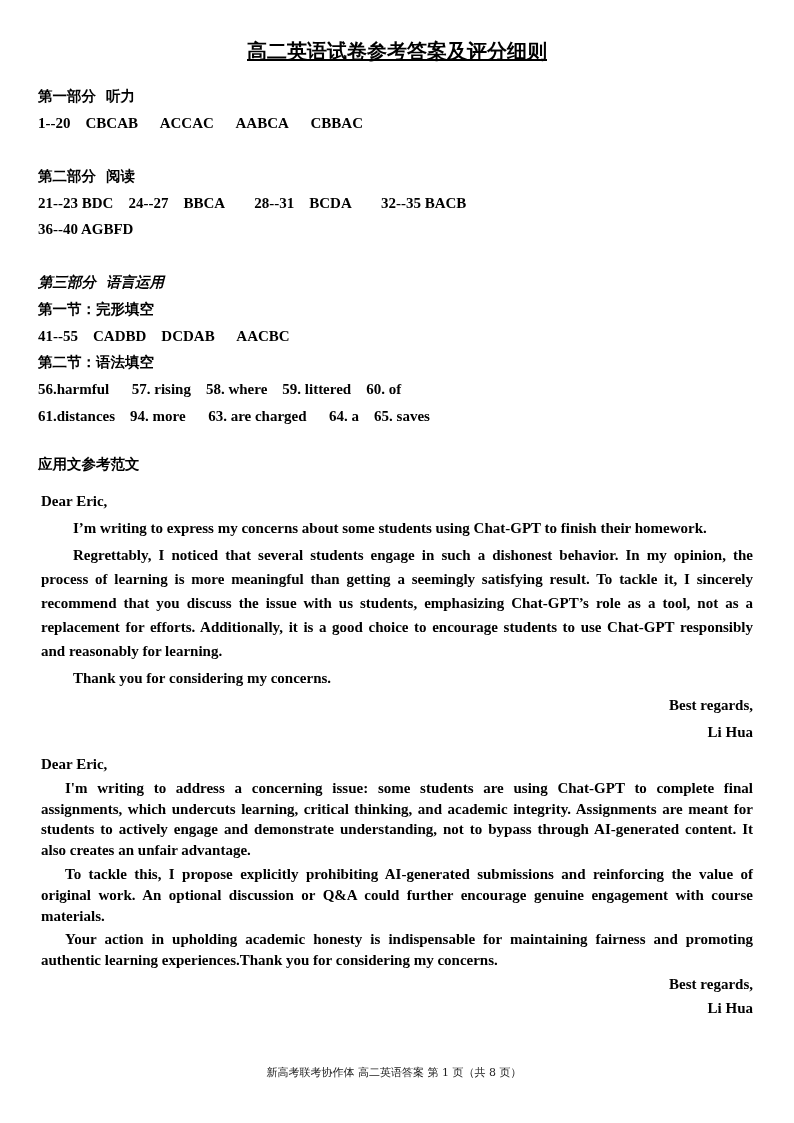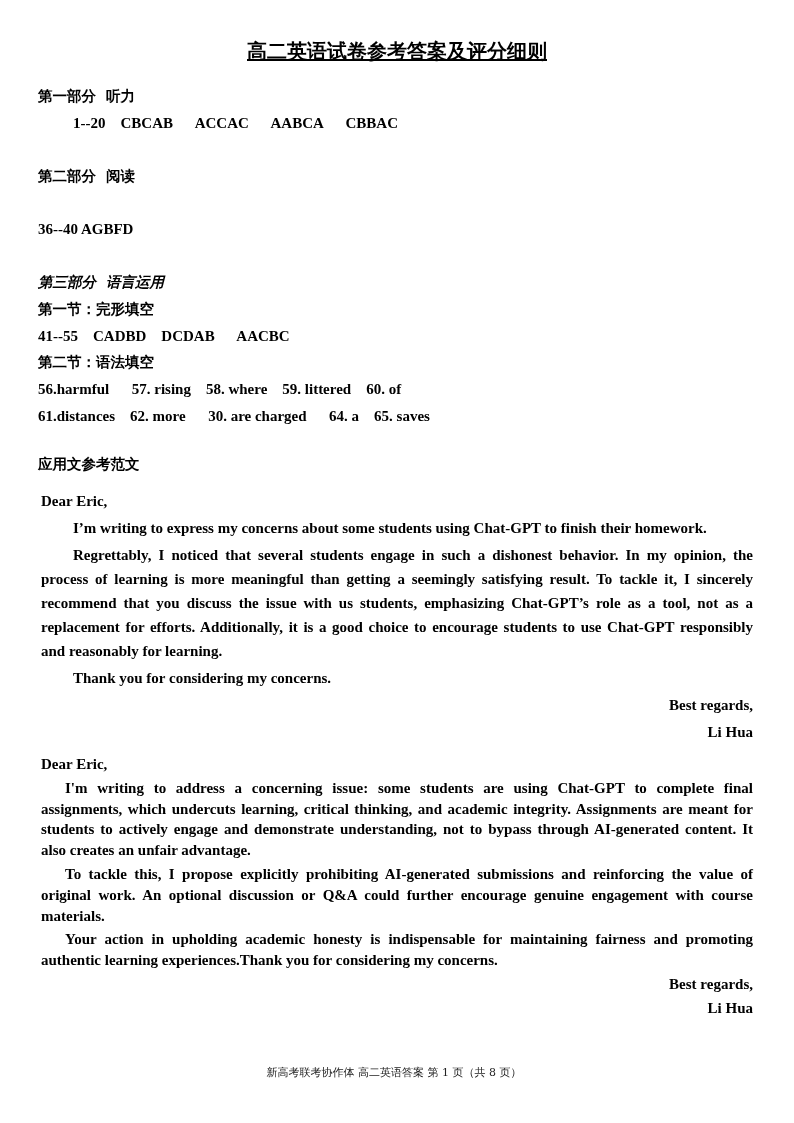--- a/index.html
+++ b/index.html
@@ -31,31 +31,32 @@
     }
   </style>
 </head>
 <body>
 
 <div class="page">
 
   <div class="title">高二英语试卷参考答案及评分细则</div>
 
   <div class="line cjk" style="top:87px;">第一部分  听力</div>
-  <div class="line bold" style="top:114px;margin-left:35px;">1--20    CBCAB      ACCAC      AABCA      CBBAC</div>
+  <div class="line bold" style="top:114px;">1--20    CBCAB      ACCAC      AABCA      CBBAC</div>
 
   <div class="line cjk" style="top:167px;">第二部分  阅读</div>
+  <div class="line bold" style="top:194px;">21--23 BDC    24--27    BBCA        28--31    BCDA        32--35 BACB</div>
   <div class="line bold" style="top:220px;">36--40 AGBFD</div>
 
   <div class="line cjk" style="top:273px;font-style:italic;">第三部分  语言运用</div>
   <div class="line cjk" style="top:300px;">第一节：完形填空</div>
   <div class="line bold" style="top:327px;">41--55    CADBD    DCDAB      AACBC</div>
   <div class="line cjk" style="top:353px;text-align:right;">第二节：语法填空</div>
   <div class="line bold" style="top:380px;">56.harmful      57. rising    58. where    59. littered    60. of</div>
-  <div class="line bold" style="top:407px;">61.distances    62. more      30. are charged      64. a    65. saves</div>
+  <div class="line bold" style="top:407px;">61.distances    94. more      63. are charged      64. a    65. saves</div>
 
   <div class="line cjk" style="top:455px;">应用文参考范文</div>
 
   <div class="body" style="top:486px;">
     <p>Dear Eric,</p>
     <p class="indent">I’m writing to express my concerns about some students using Chat-GPT to finish their homework.</p>
     <p class="indent">Regrettably, I noticed that several students engage in such a dishonest behavior. In my opinion, the process of learning is more meaningful than getting a seemingly satisfying result. To tackle it, I sincerely recommend that you discuss the issue with us students, emphasizing Chat-GPT’s role as a tool, not as a replacement for efforts. Additionally, it is a good choice to encourage students to use Chat-GPT responsibly and reasonably for learning.</p>
     <p class="indent">Thank you for considering my concerns.</p>
     <p class="right">Best regards,</p>
     <p class="right">Li Hua</p>

